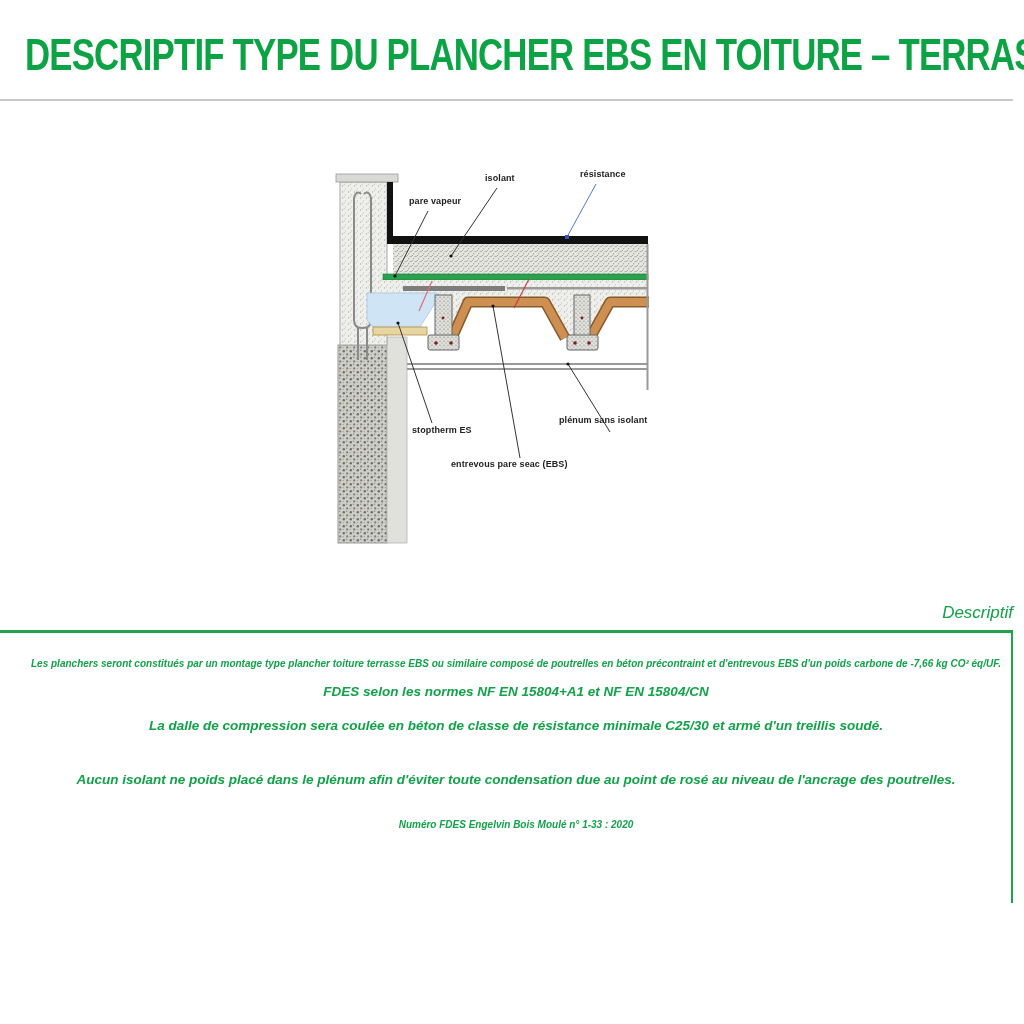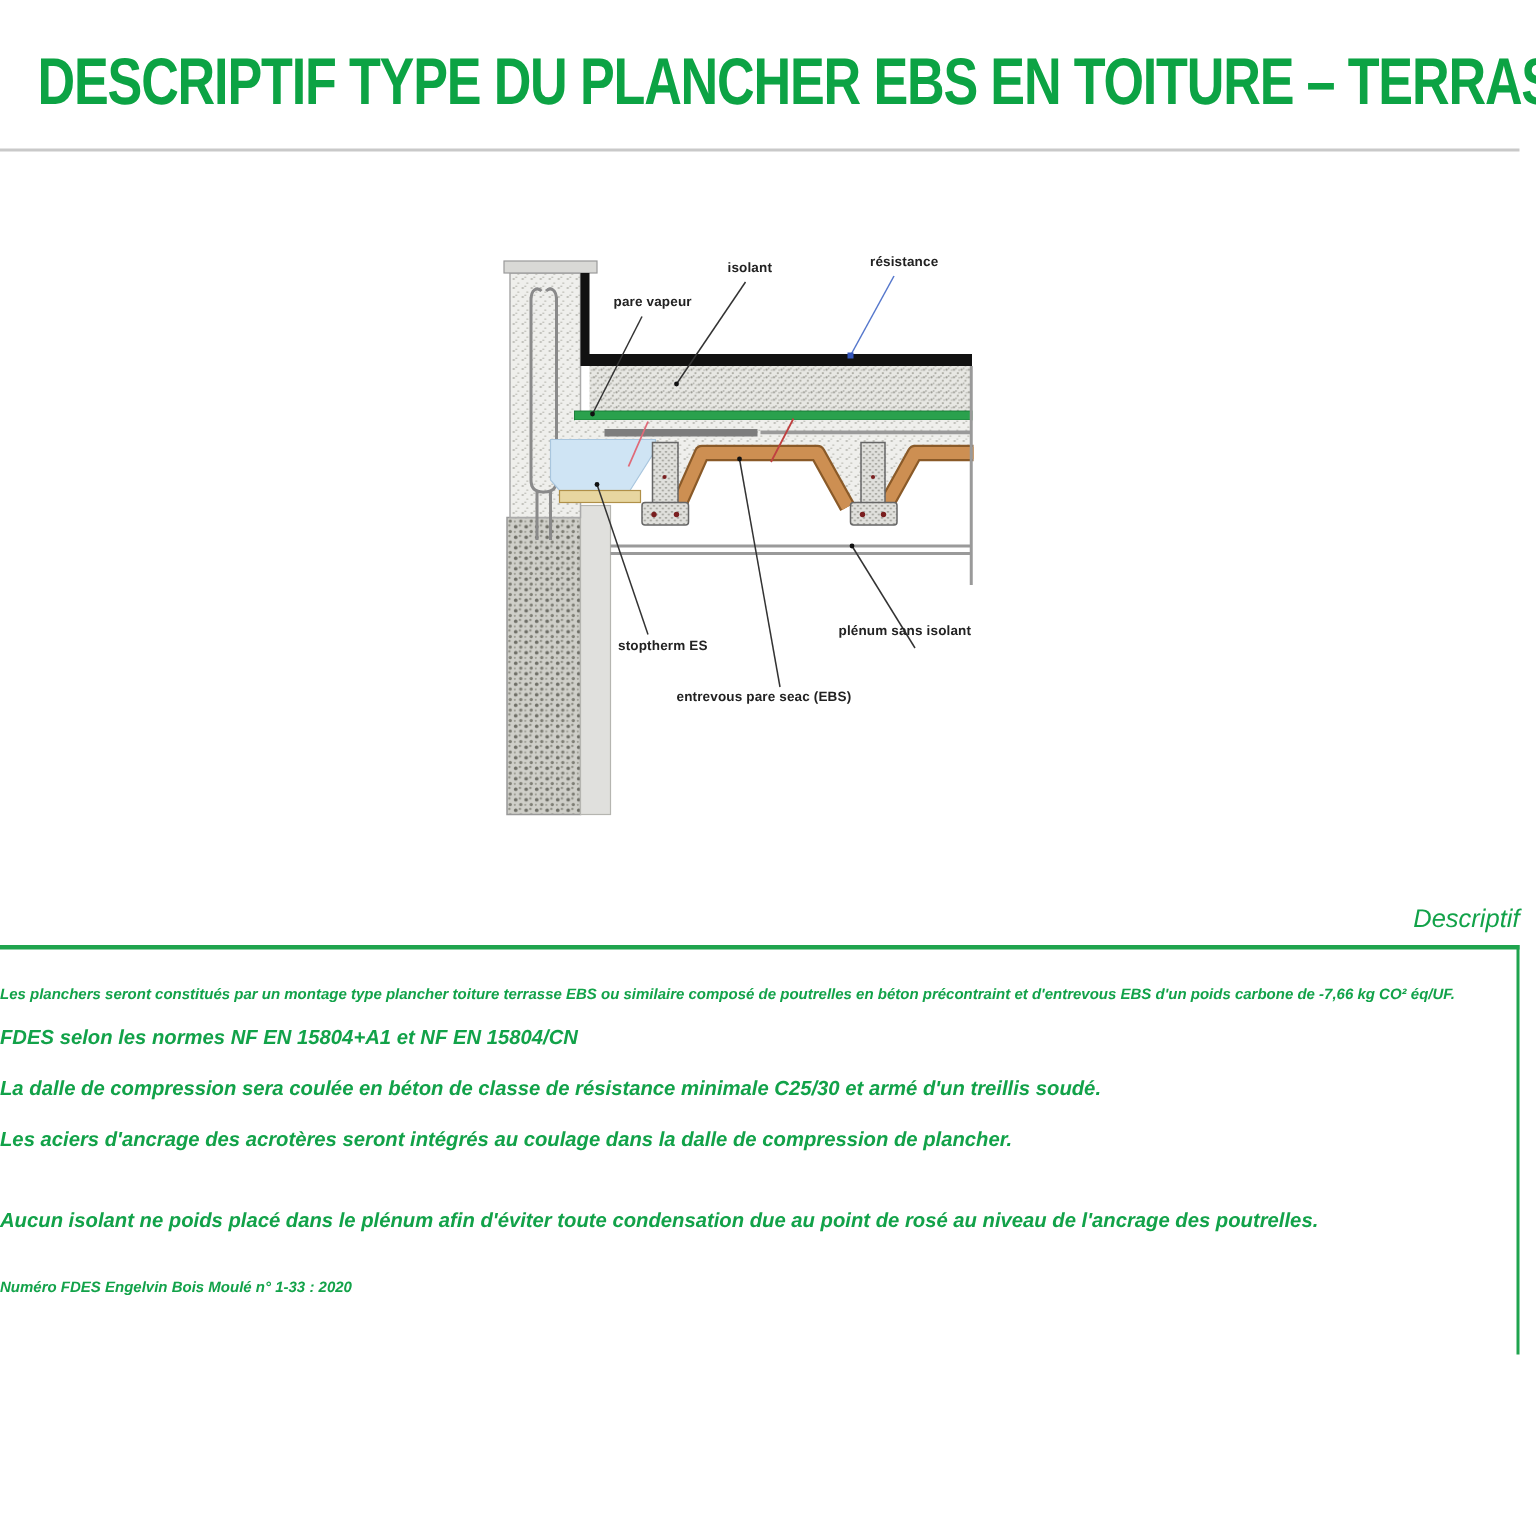--- a/index.html
+++ b/index.html
@@ -36,22 +36,23 @@
   .descriptif-heading {
     position:absolute; top:603px; right:11px;
     font-size:17px; font-style:italic; color:#12a249; font-weight:500;
   }
   .descriptif-box {
     position:absolute; left:0; top:630px; width:1013px; height:273px;
     border-top:3px solid #1fa44e; border-right:2px solid #1fa44e;
     padding-right:9px;
   }
   .descriptif-box p {
-    text-align:left; font-style:italic; font-weight:700; color:#12a249;
+    text-align:center; font-style:italic; font-weight:700; color:#12a249;
     line-height:1.25;
+    margin-left:30px;
   }
   .p-small  { font-size:10px; }
   .p-normal { font-size:13.5px; }
   .p1 { margin-top:25px; }
   .p2 { margin-top:13px; }
   .p3 { margin-top:18px; }
   .p4 { margin-top:17px; }
   .p5 { margin-top:37px; }
   .p-footer { margin-top:30px; font-size:10px; }
 </style>
@@ -173,16 +174,15 @@
   <span class="dlabel lbl-entrevous">entrevous pare seac (EBS)</span>
   <span class="dlabel lbl-plenum">plénum sans isolant</span>
 </div>
 
 <div class="descriptif-heading">Descriptif</div>
 
 <div class="descriptif-box">
   <p class="p-small  p1">Les planchers seront constitués par un montage type plancher toiture terrasse EBS ou similaire composé de poutrelles en béton précontraint et d'entrevous EBS d'un poids carbone de -7,66 kg CO² éq/UF.</p>
   <p class="p-normal p2">FDES selon les normes NF EN 15804+A1 et NF EN 15804/CN</p>
   <p class="p-normal p3">La dalle de compression sera coulée en béton de classe de résistance minimale C25/30 et armé d'un treillis soudé.</p>
-  <p class="p-normal p4">Les aciers d'ancrage des acrotères seront intégrés au coulage dans la dalle de compression de plancher.</p>
   <p class="p-normal p5">Aucun isolant ne poids placé dans le plénum afin d'éviter toute condensation due au point de rosé au niveau de l'ancrage des poutrelles.</p>
   <p class="p-footer">Numéro FDES Engelvin Bois Moulé n° 1-33 : 2020</p>
 </div>
 
 </body></html>

